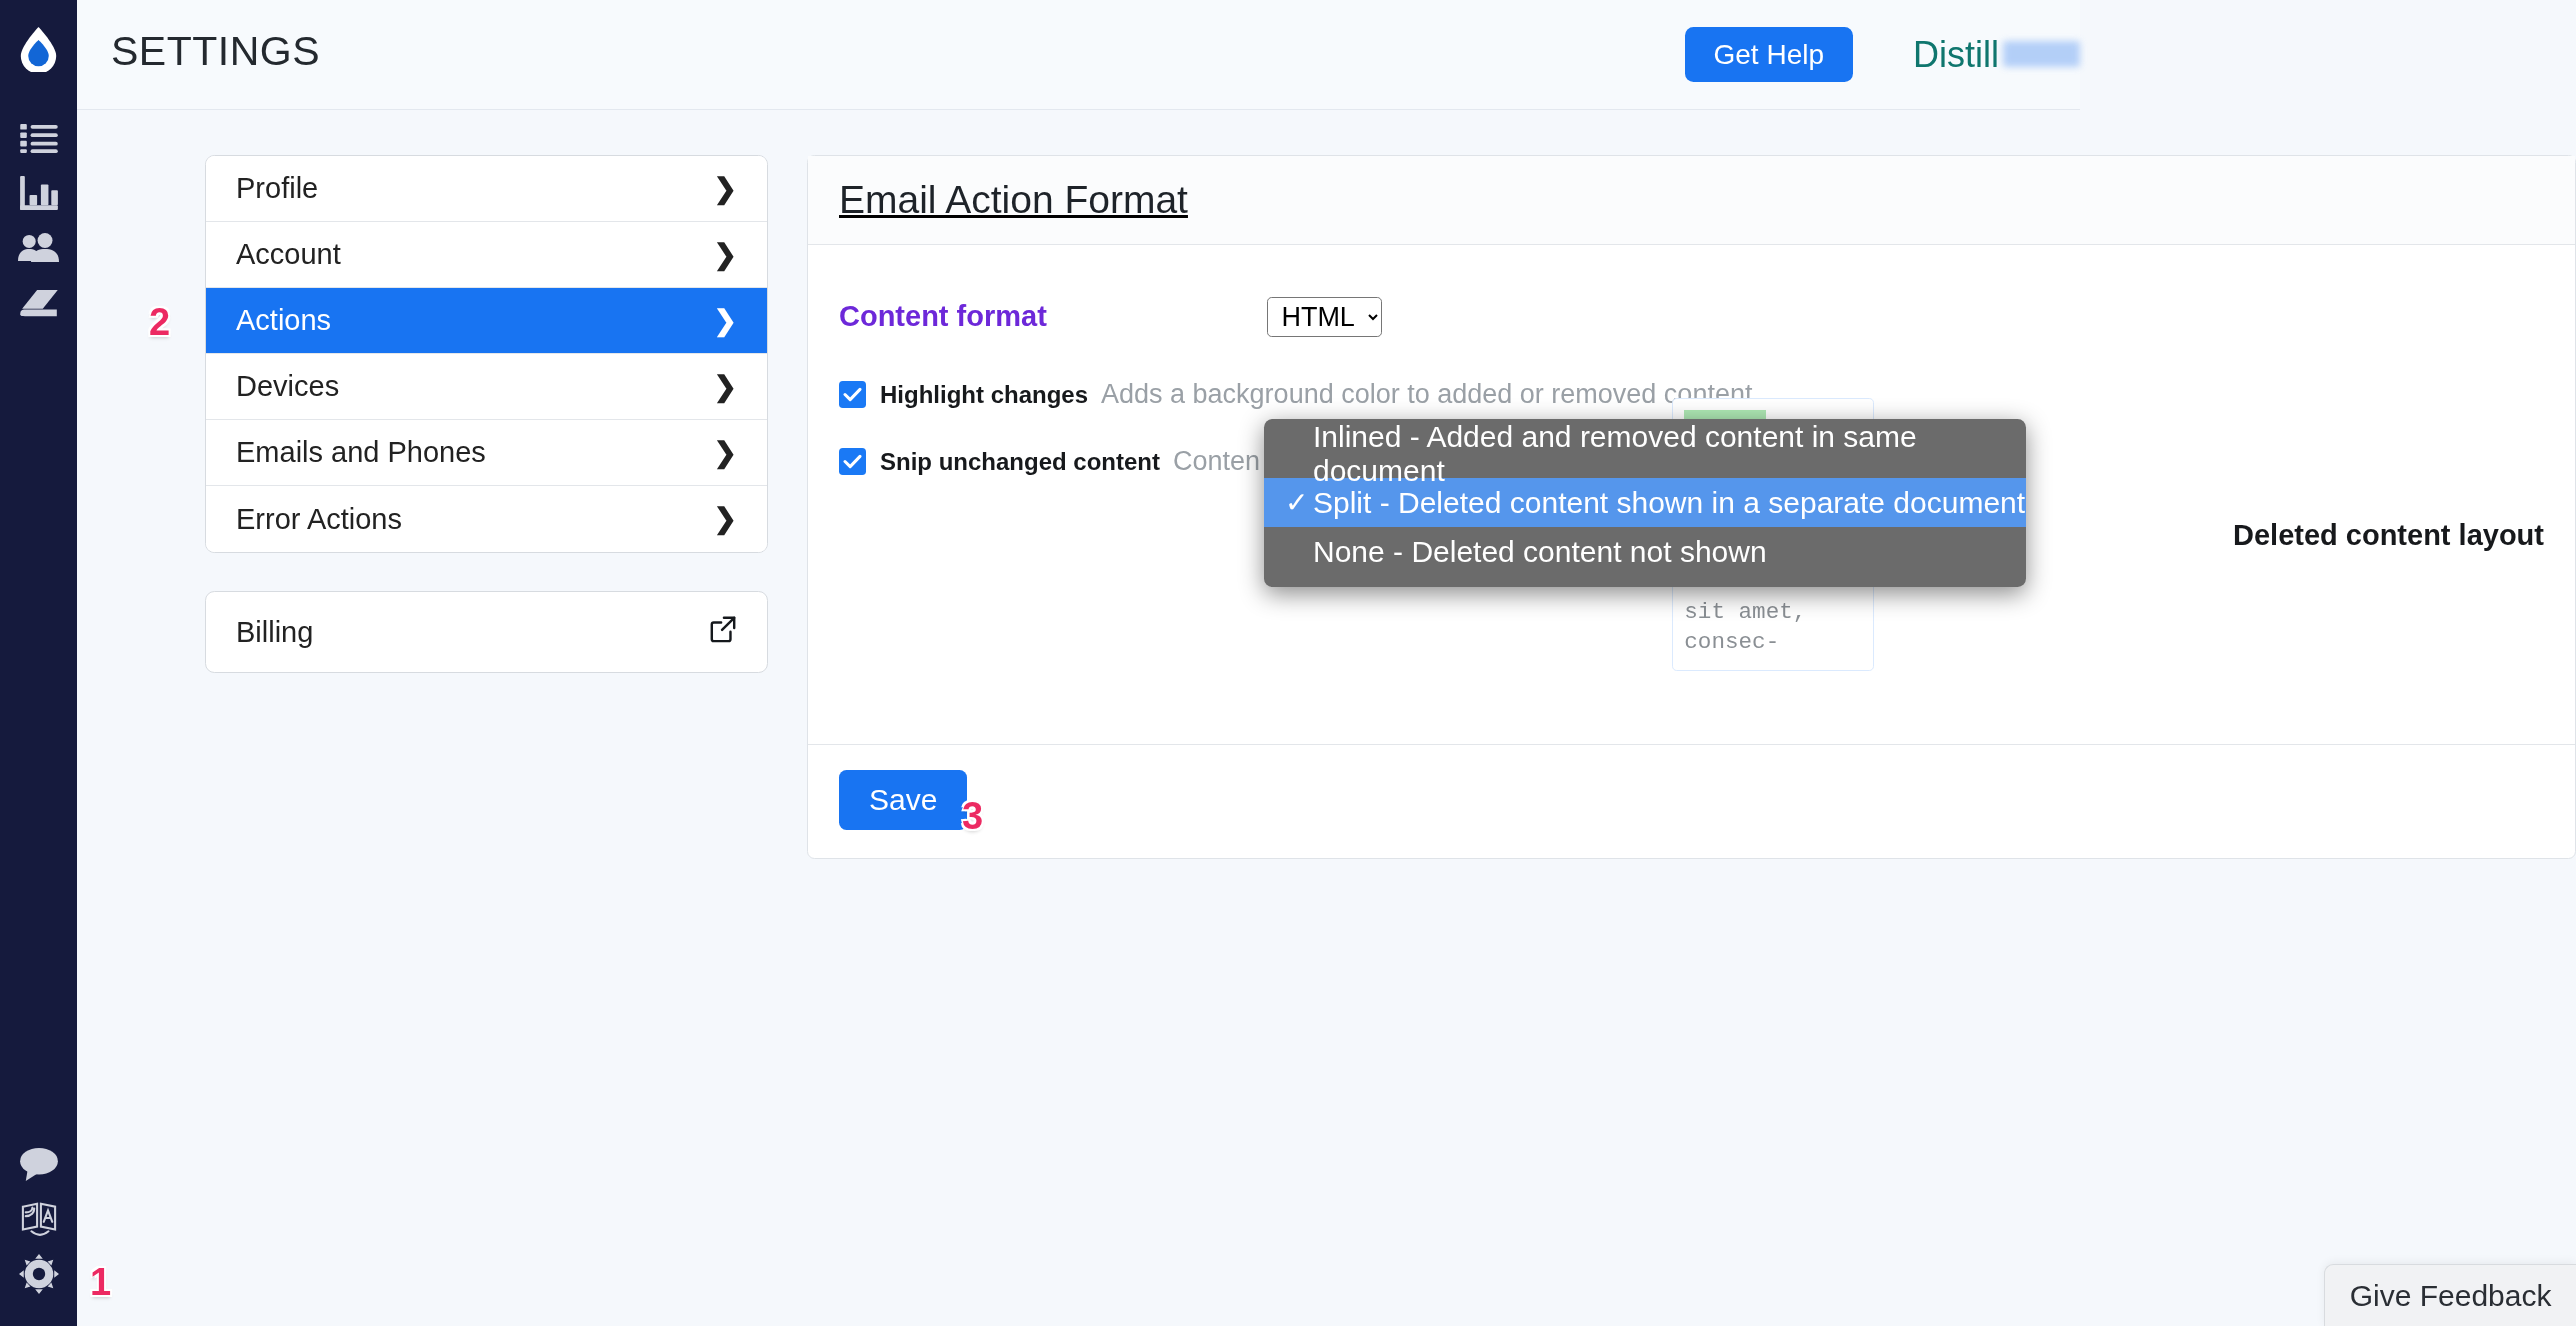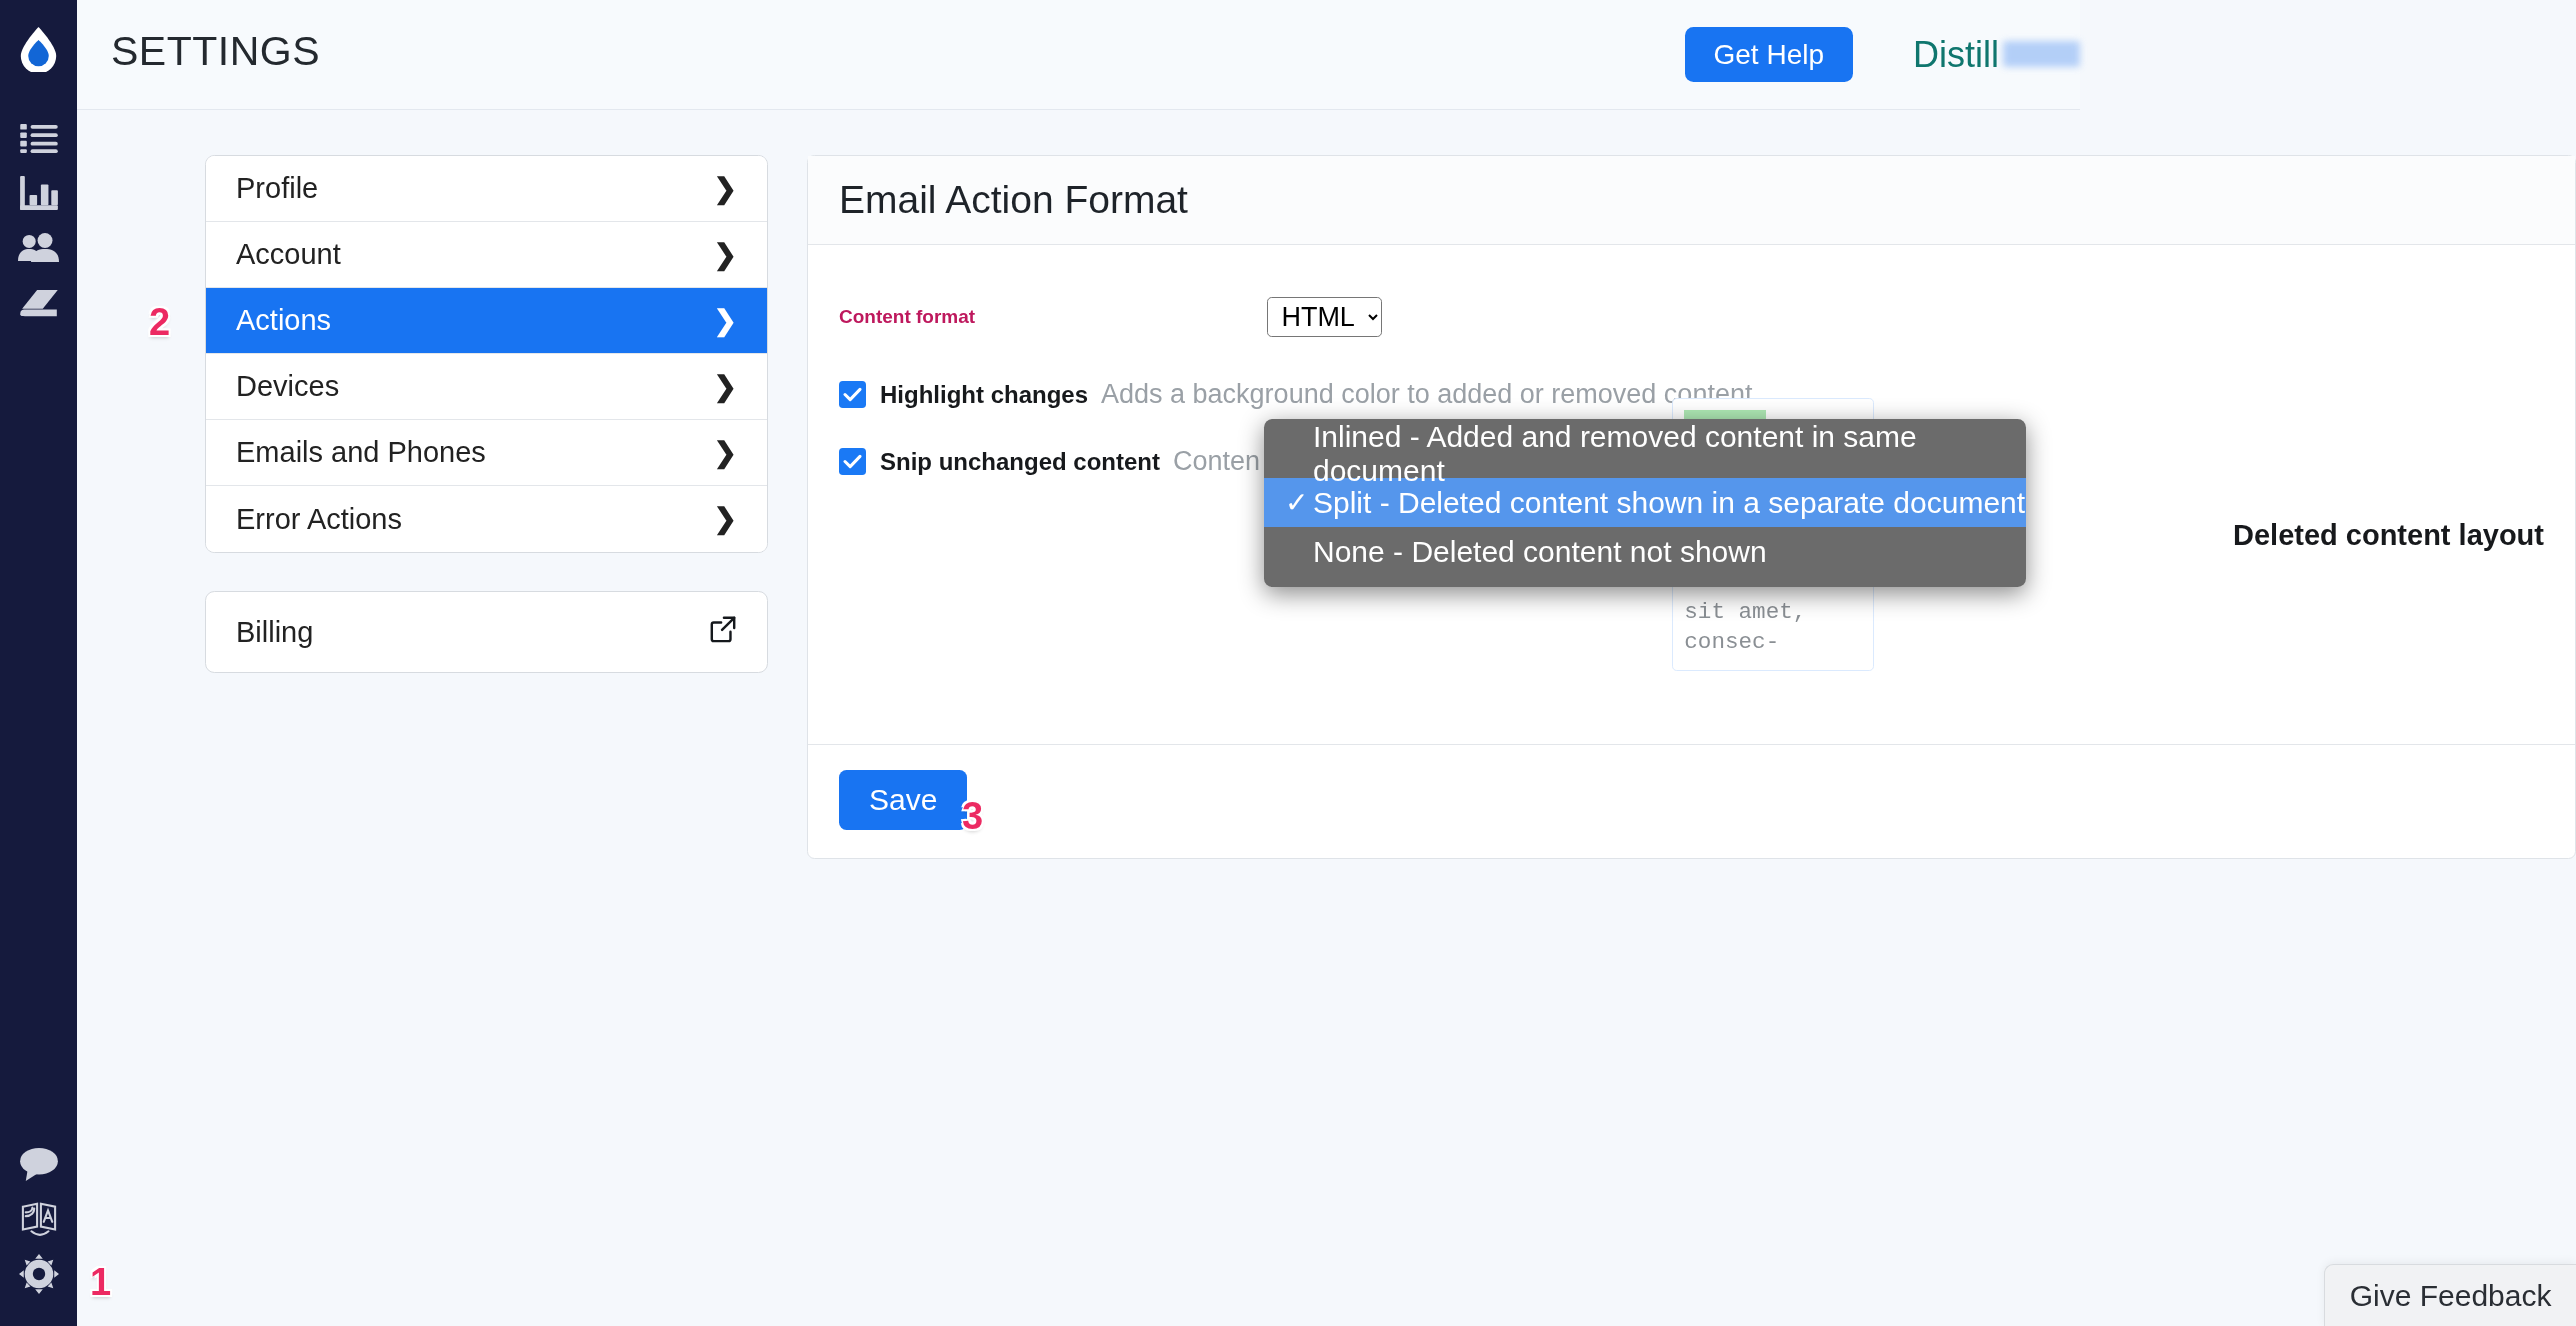--- a/index.html
+++ b/index.html
@@ -94,27 +94,28 @@
     position: absolute; left: 807px; top: 155px;
     width: 1769px;
     background: #fff;
     border: 0.9px solid #dfe3e8; border-radius: 7.5px;
   }
   #panel-header {
     height: 89px; padding: 0 31px;
     display: flex; align-items: center;
     border-bottom: 0.9px solid #e3e6ea;
     background: #fbfcfd;
+    text-decoration: underline;
   }
   #panel-header .h { font-size: 39px; color: #1e2329; }
   #panel-body { position: relative; height: 499px; padding: 34px 31px 0 31px; }
 
   .row { display: flex; align-items: center; }
   #content-format-row { margin-top: 11.3px; height: 53px; }
-  #content-format-label { font-size: 19px; font-weight: bold; color: #be185d; width: 428px; }
+  #content-format-label { font-size: 29px; font-weight: bold; color: #6d28d9; width: 428px; }
   #format-select {
     font-family: "Liberation Sans", sans-serif;
     font-size: 27px; padding: 2.8px 9.4px;
     border: 0.9px solid #767676; border-radius: 4.7px;
     background: #fff; color: #000;
   }
 
   .chk-row { margin-top: 36px; display: flex; align-items: center; }
   .chk {
     width: 27px; height: 27px; flex: none;

